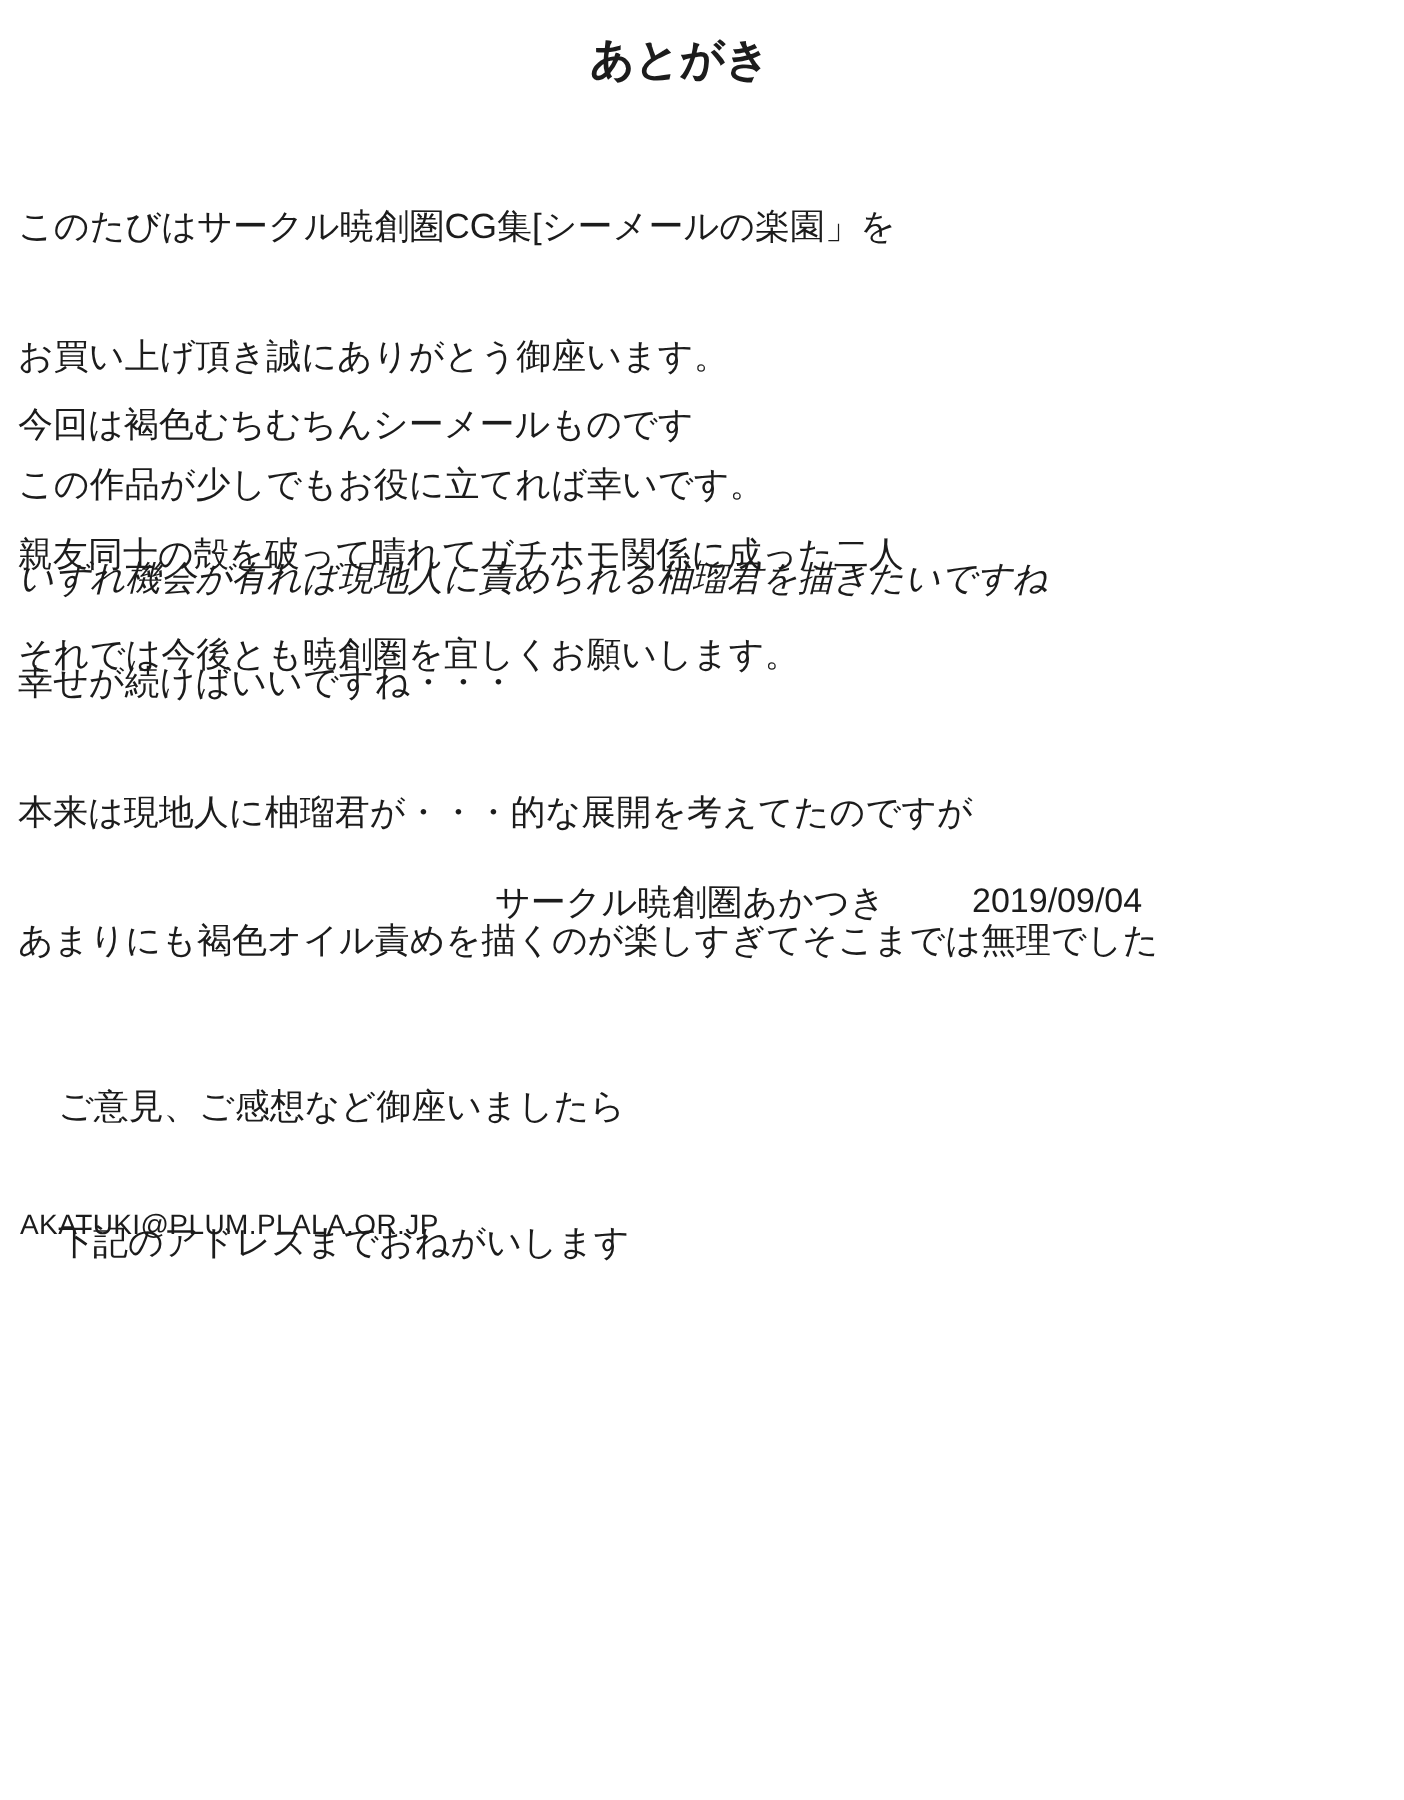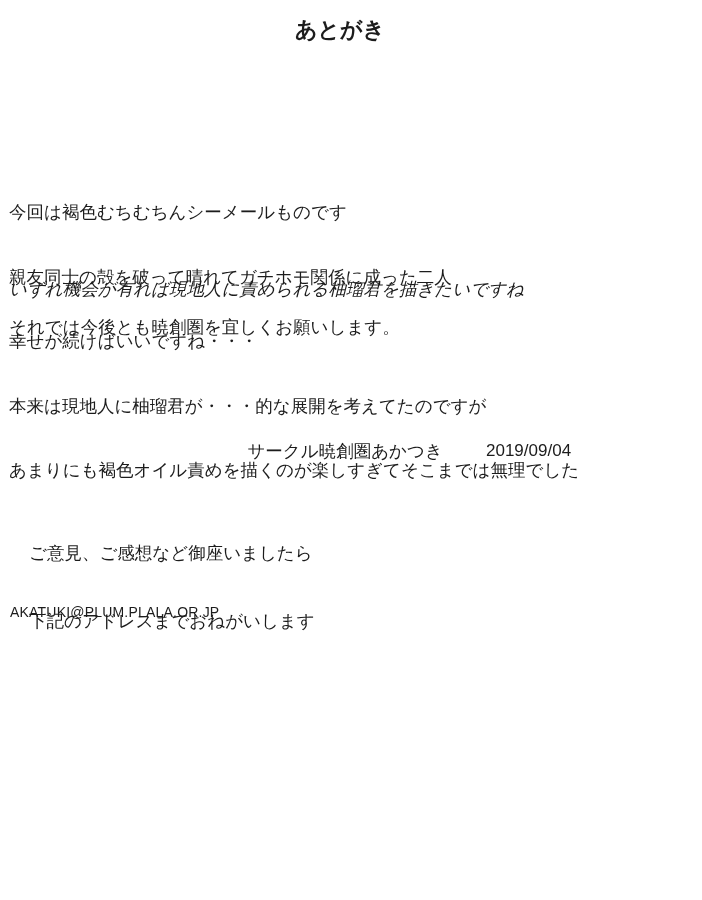--- a/index.html
+++ b/index.html
@@ -45,20 +45,25 @@
   .contact   { top: 497px; left: 9px; line-height: 22.5px; margin-left: 20px; }
   .email     { top: 602px; left: 10px; font-size: 14px; letter-spacing: 0.2px; }
 </style>
 </head>
 <body>
 
 <div class="page">
 
   <h1 class="txt title">あとがき</h1>
 
+  <div class="txt opening">
+    <div class="line">このたびはサークル暁創圏CG集[シーメールの楽園」を</div>
+    <div class="line">お買い上げ頂き誠にありがとう御座います。</div>
+    <div class="line">この作品が少しでもお役に立てれば幸いです。</div>
+  </div>
 
   <div class="txt body-p">
     <div class="line">今回は褐色むちむちんシーメールものです</div>
     <div class="line">親友同士の殻を破って晴れてガチホモ関係に成った二人</div>
     <div class="line">幸せが続けばいいですね・・・</div>
     <div class="line">本来は現地人に柚瑠君が・・・的な展開を考えてたのですが</div>
     <div class="line">あまりにも褐色オイル責めを描くのが楽しすぎてそこまでは無理でした</div>
   </div>
 
   <div class="txt future">いずれ機会が有れば現地人に責められる柚瑠君を描きたいですね</div>

